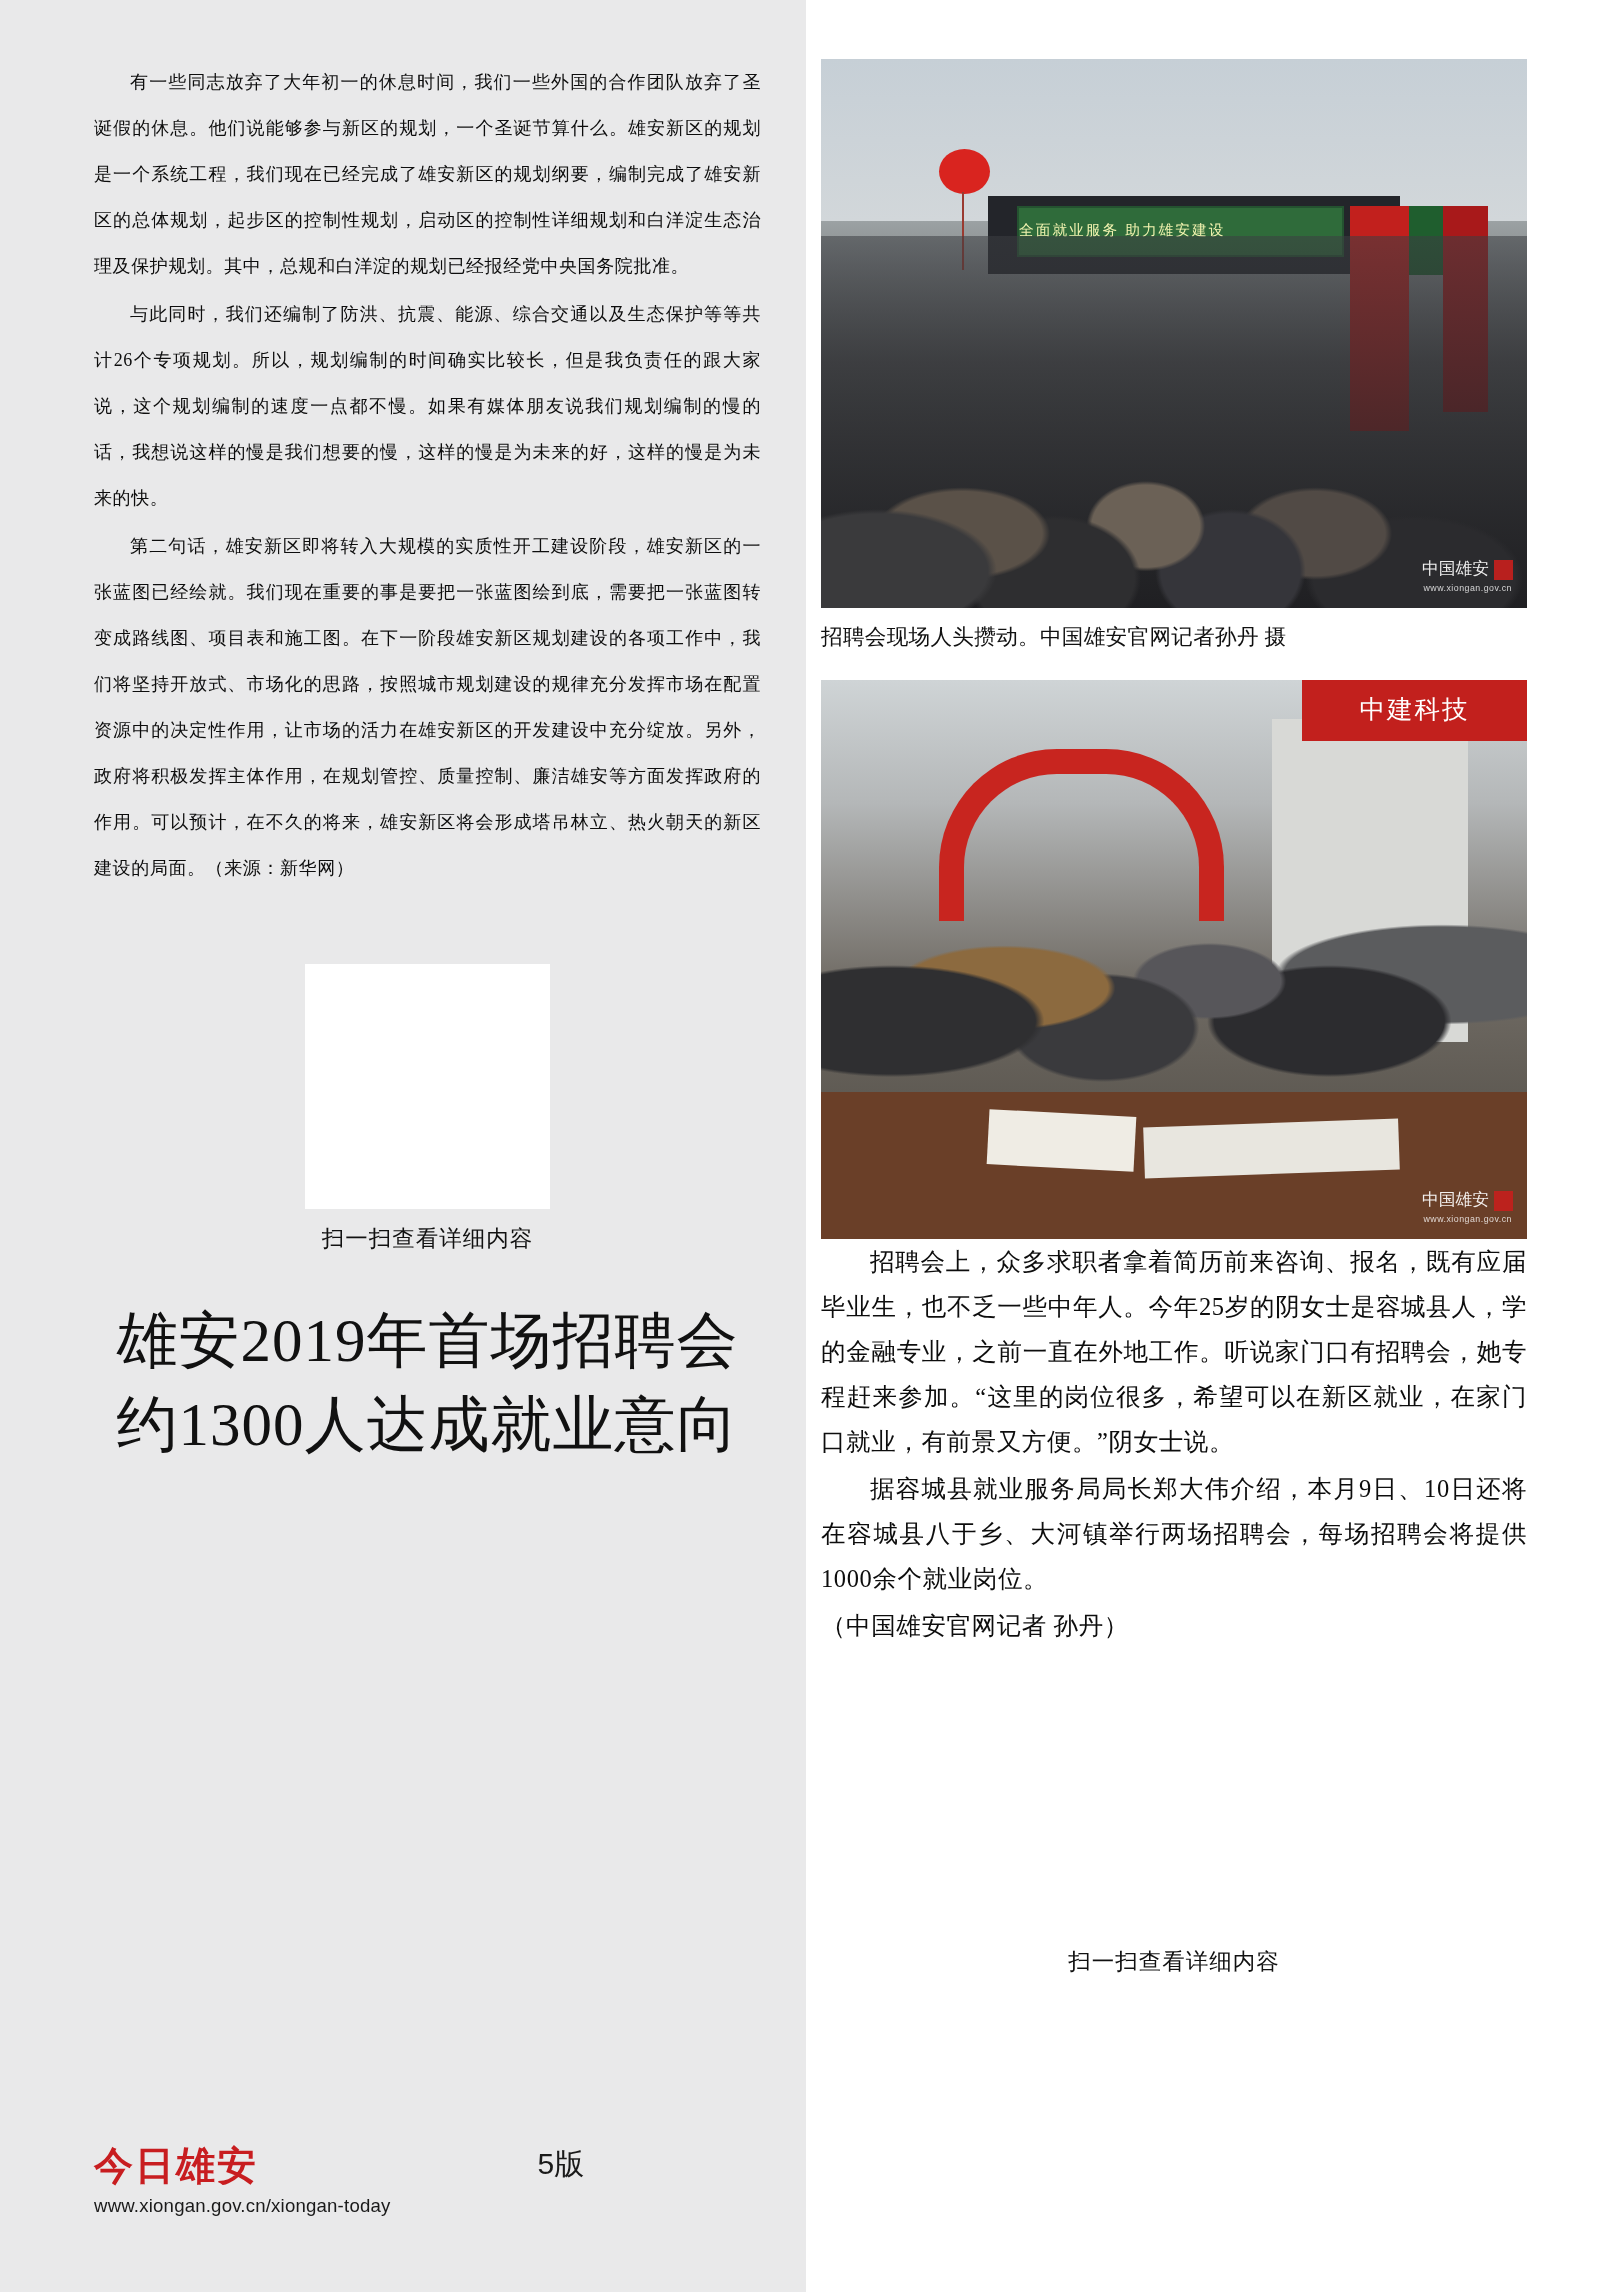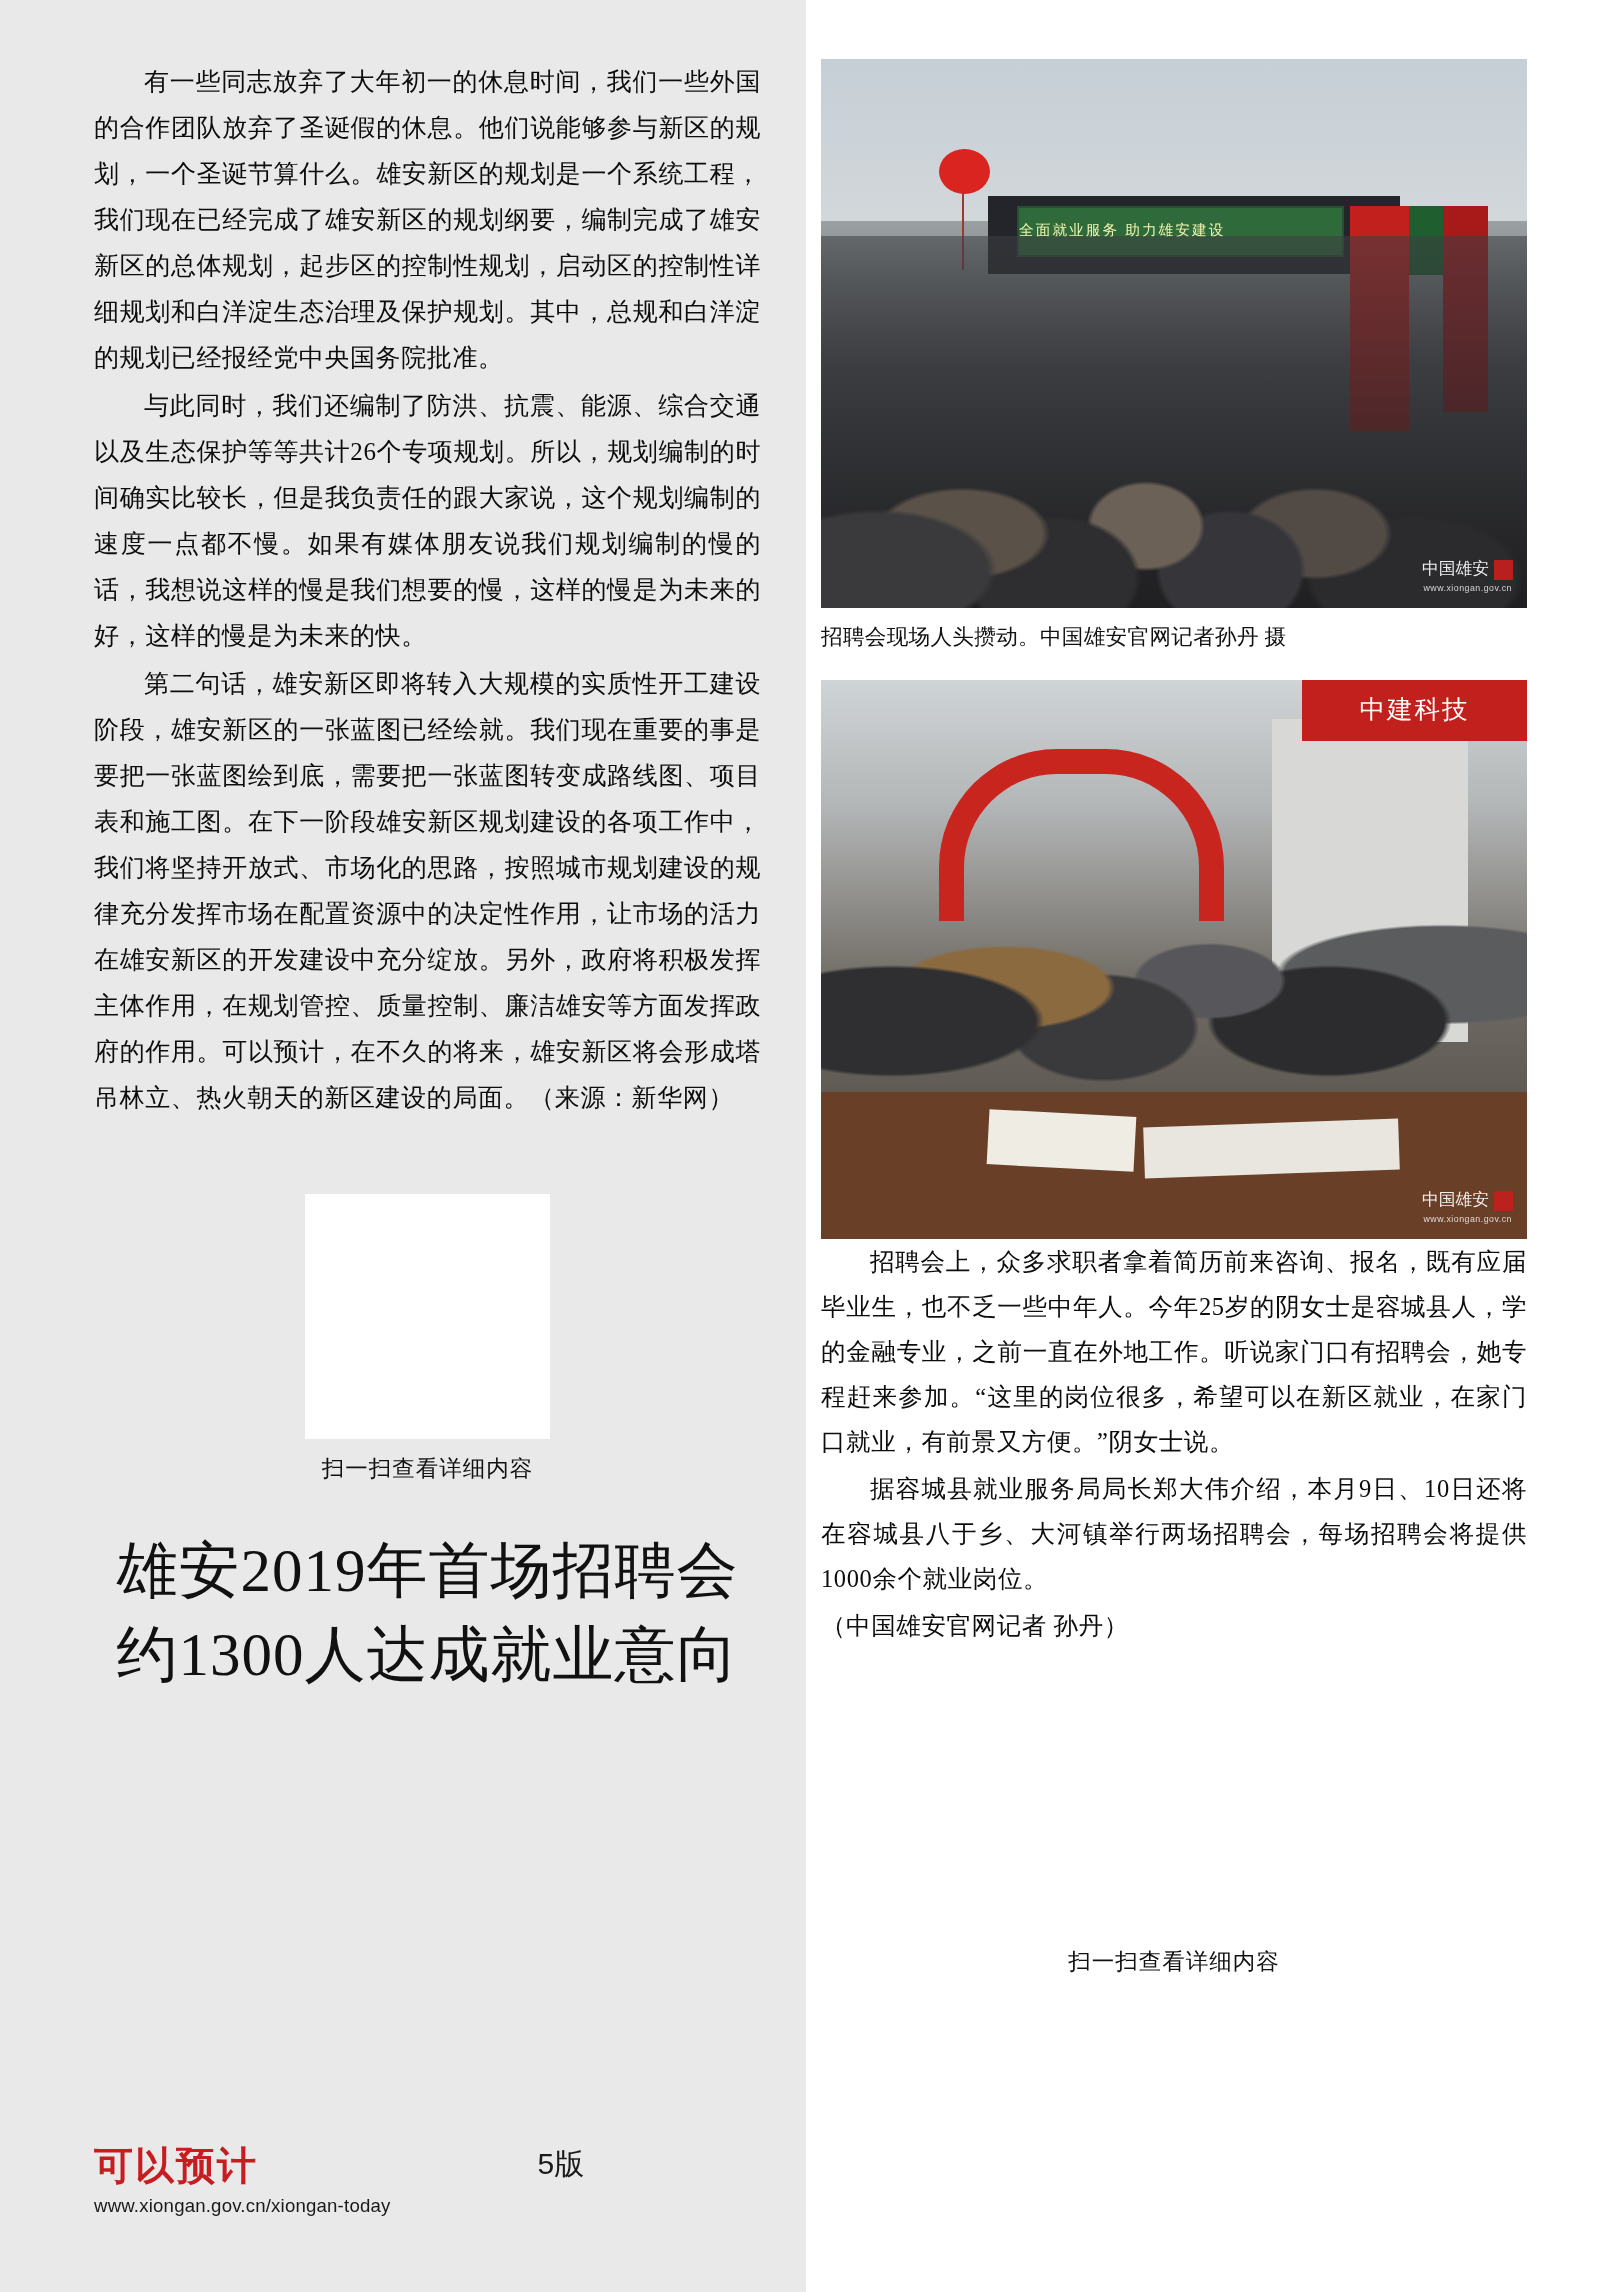--- a/index.html
+++ b/index.html
@@ -51,21 +51,21 @@
 
   
   .cont-note {
     font-size: 20.6px;
     color: #111;
     letter-spacing: 1px;
     margin-bottom: 13.7px;
     font-family: "Liberation Serif", serif;
   }
   p.body {
-    font-size: 25px;
+    font-size: 18px;
     line-height: 46px;
     color: #0d0d0d;
     margin: 0 0 2px 0;
     text-indent: 2em;
     text-align: justify;
     letter-spacing: 0.6px;
     font-family: "Liberation Serif", serif;
   }
   .right-col p.body {
     font-size: 24.5px;
@@ -1129,21 +1129,21 @@
         </div>
       <div class="qr-label">扫一扫查看详细内容</div>
     </div>
 
     <div class="headline">雄安2019年首场招聘会约1300人达成就业意向</div>
 
   </div>
 
   <div class="footer">
     <div>
-      <div class="footer-logo">可以预计</div>
+      <div class="footer-logo">今日雄安</div>
       <div class="footer-url">www.xiongan.gov.cn/xiongan-today</div>
     </div>
     <div class="footer-page">5版</div>
   </div>
 
   <div class="right-col">
 
     <div class="photo ph1">
       <div class="sky-band"></div>
       <div class="building"></div>

